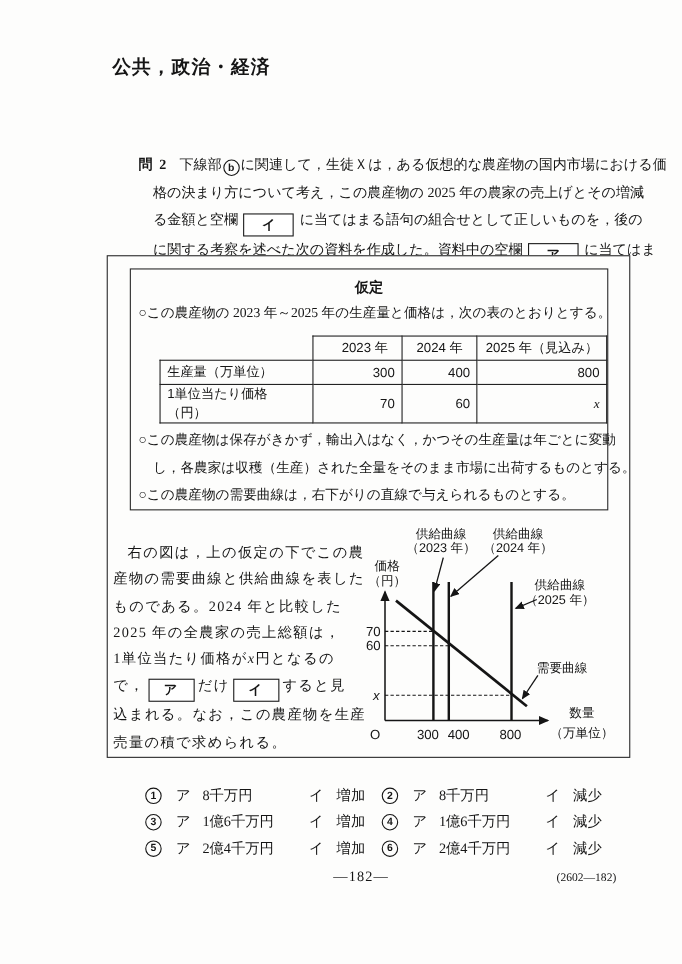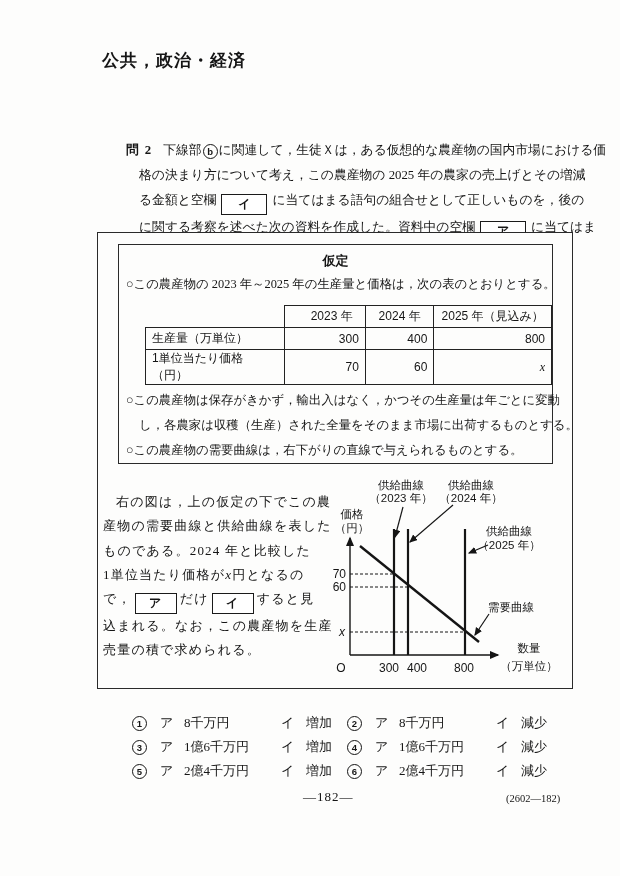--- a/index.html
+++ b/index.html
@@ -118,20 +118,21 @@
 
     <div class="bullet b2a">○この農産物は保存がきかず，輸出入はなく，かつその生産量は年ごとに変動</div>
     <div class="bullet b2b">し，各農家は収穫（生産）された全量をそのまま市場に出荷するものとする。</div>
     <div class="bullet b3">○この農産物の需要曲線は，右下がりの直線で与えられるものとする。</div>
   </div>
 
   <div class="analysis">
     <div class="aline ind">右の図は，上の仮定の下でこの農</div>
     <div class="aline">産物の需要曲線と供給曲線を表した</div>
     <div class="aline">ものである。2024 年と比較した</div>
+    <div class="aline">2025 年の全農家の売上総額は，</div>
     <div class="aline">
       <span>1単位当たり価格が</span><span class="ital">x</span><span>円となるの</span>
     </div>
     <div class="aline">
       <span>で，</span><span class="ibox">ア</span><span>だけ</span><span class="ibox">イ</span><span>すると見</span>
     </div>
     <div class="aline">込まれる。なお，この農産物を生産</div>
     <div class="aline">売量の積で求められる。</div>
   </div>
 

